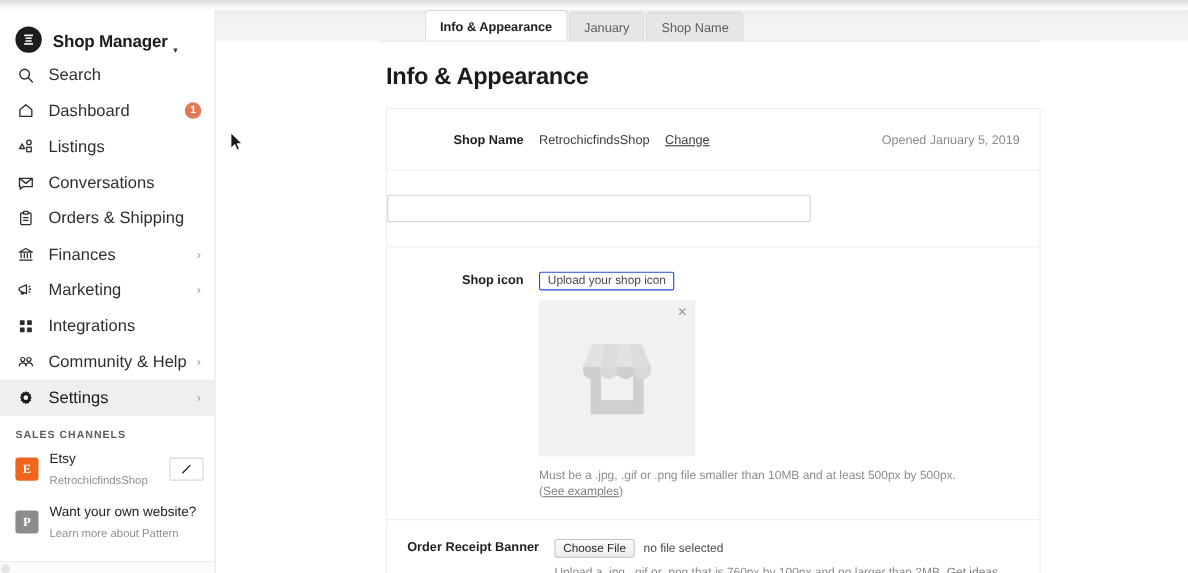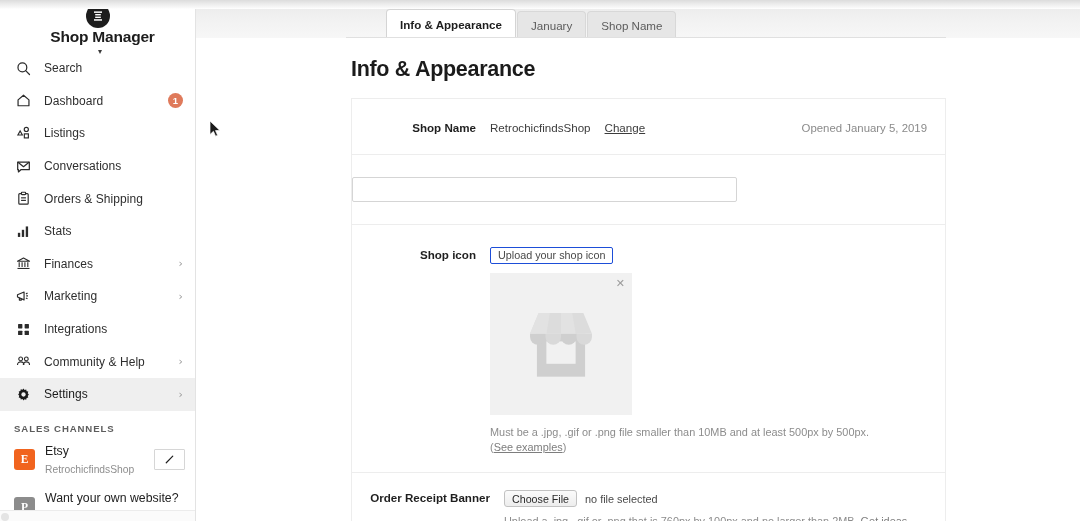--- a/index.html
+++ b/index.html
@@ -35,25 +35,24 @@
     left: 0; top: 0;
     width: 196px; height: 521px;
     background: #ffffff;
     border-right: 1px solid #e3e3e3;
     z-index: 20;
     overflow: hidden;
   }
 
   .brand {
     display: flex;
-    align-items: center;
+    align-items: flex-end;
     height: 44px;
     padding: 0 14px;
     margin-top: 4px;
-    flex-direction: column;
   }
   .brand-logo {
     width: 24px; height: 24px;
     border-radius: 50%;
     background: #1d1d1d;
     display: flex; align-items: center; justify-content: center;
     flex: 0 0 auto;
   }
   .brand-logo svg { display: block; }
   .brand-name {
@@ -85,21 +84,21 @@
   .nav-item.active { background: #efefef; justify-content: space-between; }
   .nav-ico {
     width: 18px; height: 18px;
     flex: 0 0 18px;
     display: flex; align-items: center; justify-content: center;
     color: #2b2b2b;
   }
   .nav-ico svg { display: block; }
   .nav-label {
     margin-left: 12px;
-    font-size: 12px;
+    font-size: 15px;
     color: #2e2e2e;
     white-space: nowrap;
     letter-spacing: 0.05px;
   }
   .nav-item.active .nav-label { color: #1a1a1a; }
   .nav-right {
     margin-left: auto;
     display: flex;
     align-items: center;
   }
@@ -437,30 +436,20 @@
           <svg width="15" height="15" viewBox="0 0 16 16" fill="none" stroke="#2b2b2b" stroke-width="1.25" stroke-linejoin="round">
             <rect x="3" y="2.8" width="10" height="11.2" rx="1"></rect>
             <rect x="5.8" y="1.3" width="4.4" height="2.6" rx="0.6" fill="#fff"></rect>
             <line x1="5.4" y1="7.3" x2="10.6" y2="7.3"></line>
             <line x1="5.4" y1="10" x2="10.6" y2="10"></line>
           </svg>
         </span>
         <span class="nav-label">Orders &amp; Shipping</span>
       </div>
 
-      <div class="nav-item">
-        <span class="nav-ico">
-          <svg width="15" height="15" viewBox="0 0 16 16" fill="#2b2b2b">
-            <rect x="2" y="9.4" width="2.5" height="4.4"></rect>
-            <rect x="6.2" y="6.2" width="2.5" height="7.6"></rect>
-            <rect x="10.4" y="2.6" width="2.5" height="11.2"></rect>
-          </svg>
-        </span>
-        <span class="nav-label">Stats</span>
-      </div>
 
       <div class="nav-item">
         <span class="nav-ico">
           <svg width="15" height="15" viewBox="0 0 16 16" fill="none" stroke="#2b2b2b" stroke-width="1.2">
             <path d="M1.6 5.6 8 2.1l6.4 3.5z" stroke-linejoin="round"></path>
             <line x1="3.4" y1="6.7" x2="3.4" y2="11.6"></line>
             <line x1="6.5" y1="6.7" x2="6.5" y2="11.6"></line>
             <line x1="9.5" y1="6.7" x2="9.5" y2="11.6"></line>
             <line x1="12.6" y1="6.7" x2="12.6" y2="11.6"></line>
             <line x1="1.6" y1="13.3" x2="14.4" y2="13.3"></line>

